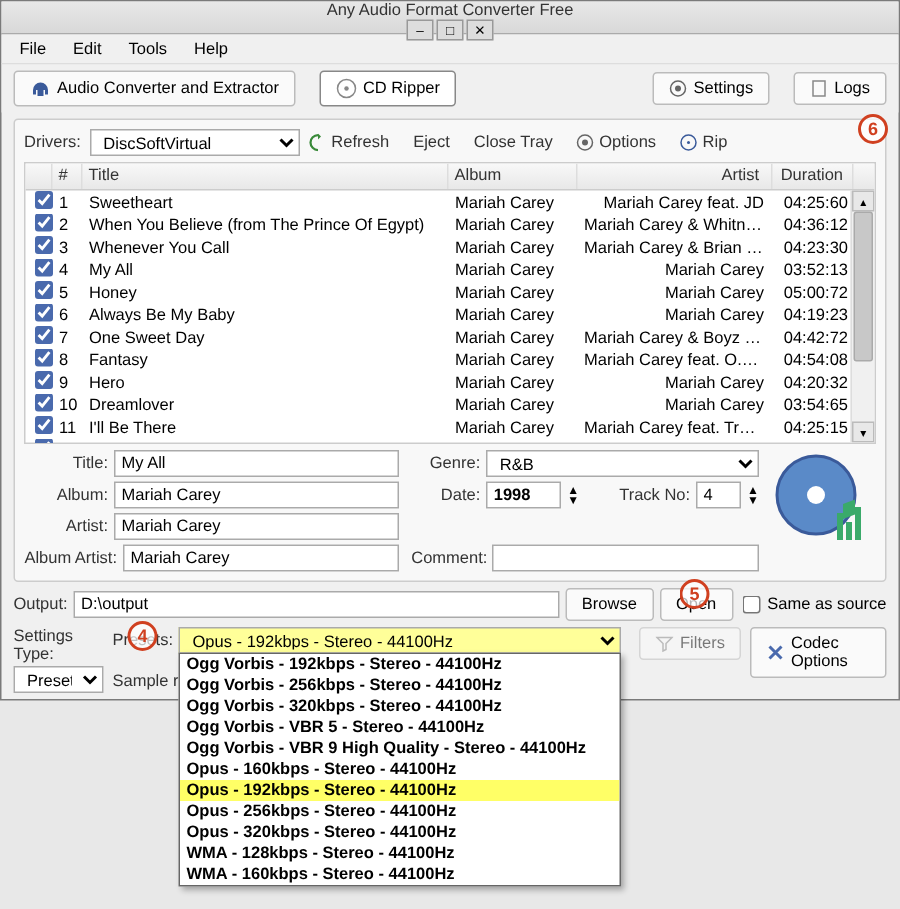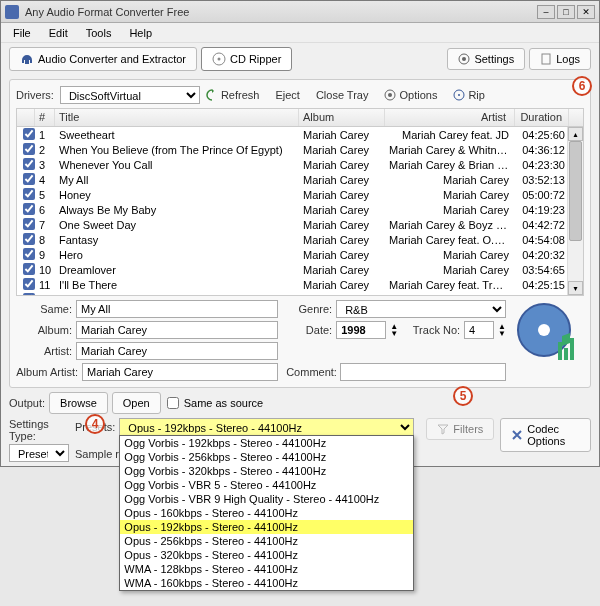--- a/index.html
+++ b/index.html
@@ -1,25 +1,25 @@
 <!DOCTYPE html>
 <html><head>
 <meta charset="utf-8">
 <style>
 * { margin: 0; padding: 0; box-sizing: border-box; font-family: Tahoma, Arial, sans-serif; font-size: 11px; }
 body { background: #e8e8e8; width: 600px; height: 606px; overflow: hidden; }
 .window { width: 600px; background: #f0f0f0; border: 1px solid #7a7a7a; }
-.titlebar { height: 22px; background: linear-gradient(#e8e8e8,#d8d8d8); display: flex; align-items: center; padding: 0 4px; border-bottom: 1px solid #aaa; }
+.titlebar { height: 22px; background: linear-gradient(#e8e8e8,#d8d8d8); display: flex; align-items: center; padding: 0 4px; border-bottom: 1px solid #aaa; flex-direction: column; }
 .titlebar-icon { width: 14px; height: 14px; background: #4a6aad; margin-right: 6px; border-radius: 2px; }
 .titlebar-text { flex: 1; color: #333; font-size: 11px; }
 .win-btns { display: flex; gap: 2px; }
 .win-btn { width: 18px; height: 14px; background: #ddd; border: 1px solid #999; display: flex; align-items: center; justify-content: center; font-size: 9px; cursor: pointer; }
 .menubar { height: 20px; display: flex; align-items: center; padding: 0 4px; gap: 2px; background: #f0f0f0; border-bottom: 1px solid #ddd; }
 .menu-item { padding: 2px 8px; cursor: pointer; }
-.toolbar { display: flex; align-items: center; padding: 4px 8px; gap: 4px; background: #f0f0f0; }
+.toolbar { display: flex; align-items: center; padding: 4px 8px; gap: 16px; background: #f0f0f0; }
 .tab { padding: 4px 10px; background: #fafafa; border: 1px solid #bbb; border-radius: 3px; display: flex; align-items: center; gap: 4px; cursor: pointer; position: relative; }
 .tab.active { background: #fff; border-color: #888; }
 .tab-icon { width: 14px; height: 14px; display: inline-block; }
 .spacer { flex: 1; }
 .btn { padding: 4px 10px; background: #fafafa; border: 1px solid #bbb; border-radius: 3px; cursor: pointer; display: flex; align-items: center; gap: 4px; }
 .panel { margin: 4px 8px; padding: 6px; background: #f8f8f8; border: 1px solid #ccc; border-radius: 3px; position: relative; }
 .row { display: flex; align-items: center; gap: 6px; margin-bottom: 4px; }
 .label { color: #333; }
 select, input[type=text] { border: 1px solid #aaa; padding: 2px 4px; background: #fff; font-size: 11px; height: 18px; }
 .driver-sel { width: 140px; }
@@ -42,21 +42,21 @@
 .meta-grid { display: flex; gap: 8px; }
 .meta-col { display: flex; flex-direction: column; gap: 3px; }
 .meta-row { display: flex; align-items: center; gap: 4px; }
 .meta-row .label { width: 56px; text-align: right; }
 .meta-row input, .meta-row select { flex: 1; }
 .cd-art { width: 70px; height: 70px; position: relative; }
 .output-row { display: flex; align-items: center; gap: 4px; margin: 4px 8px; }
 .output-row input { flex: 1; }
 .settings-row { display: flex; align-items: flex-start; gap: 6px; margin: 4px 8px; position: relative; }
 .dropdown-open { position: absolute; top: 17px; left: 0; width: 295px; background: #fff; border: 1px solid #666; z-index: 100; max-height: 230px; overflow-y: auto; box-shadow: 2px 2px 4px rgba(0,0,0,0.3); }
-.dd-item { padding: 1px 4px; cursor: pointer; font-size: 11px; }
+.dd-item { padding: 1px 4px; cursor: pointer; font-size: 11px; font-weight: bold; }
 .dd-item.sel { background: #ffff66; }
 .annot { position: absolute; width: 20px; height: 20px; border: 2px solid #d04020; border-radius: 50%; color: #d04020; font-size: 12px; font-weight: bold; display: flex; align-items: center; justify-content: center; background: rgba(255,255,255,0.7); pointer-events: none; z-index: 200; }
 .scrollbar-track { position: absolute; right: 0; top: 18px; bottom: 0; width: 16px; background: #f0f0f0; border-left: 1px solid #ddd; }
 .scrollbar-thumb { position: absolute; left: 1px; right: 1px; top: 14px; height: 100px; background: #c8c8c8; border: 1px solid #aaa; border-radius: 2px; }
 .sb-arrow { position: absolute; left: 0; right: 0; height: 14px; background: #e8e8e8; border: 1px solid #bbb; display: flex; align-items: center; justify-content: center; font-size: 8px; }
 </style>
 </head>
 <body>
 
 <div class="window">
@@ -262,21 +262,21 @@
       <div class="scrollbar-track">
         <div class="sb-arrow" style="top:0">▴</div>
         <div class="scrollbar-thumb"></div>
         <div class="sb-arrow" style="bottom:0">▾</div>
       </div>
     </div>
 
     <div class="meta-grid">
       <div class="meta-col" style="flex:1.2">
         <div class="meta-row">
-            <span class="label">Same:</span>
+            <span class="label">Title:</span>
             <input type="text" value="My All" style="">
           </div>
         <div class="meta-row">
             <span class="label">Album:</span>
             <input type="text" value="Mariah Carey" style="">
           </div>
         <div class="meta-row">
             <span class="label">Artist:</span>
             <input type="text" value="Mariah Carey" style="">
           </div>
@@ -287,21 +287,21 @@
       </div>
       <div class="meta-col" style="flex:1">
         <div class="meta-row">
             <span class="label" style="width:46px">Genre:</span>
             <select style="flex:1"><option>R&amp;B</option></select>
           </div>
         <div class="meta-row">
           <span class="label" style="width:46px">Date:</span>
             <input type="text" style="width: 50px; font-weight: bold;" value="1998">
             <span style="font-size:8px;line-height:7px">▲<br>▼</span>
-          <span class="label" style="width:50px;margin-left:8px">Track No:</span>
+          <span class="label" style="width:50px;margin-left:20px">Track No:</span>
             <input type="text" style="width: 30px;" value="4">
             <span style="font-size:8px;line-height:7px">▲<br>▼</span>
         </div>
         <div style="height:18px"></div>
         <div class="meta-row">
             <span class="label" style="width:50px">Comment:</span>
             <input type="text" value="" style="">
           </div>
       </div>
       <div class="cd-art">
@@ -311,20 +311,21 @@
           <path d="M44 42h4v18h-4zM50 48h4v12h-4zM56 38h4v22h-4z" fill="#3aaa6a"></path>
           <path d="M48 36v10l8-3v-10z" fill="#3aaa6a"></path>
         </svg>
       </div>
     </div>
   </div>
 
   <div class="output-row" style="position:relative">
     <div class="annot" style="right:118px; top:-6px;">5</div>
     <span class="label">Output:</span>
+    <input type="text" value="D:\output" style="">
     <div class="btn">
         <span>Browse</span>
       </div>
     <div class="btn">
         <span>Open</span>
       </div>
     <label style="display:flex;align-items:center;gap:3px">
         <input type="checkbox" class="chk" style="">
         <span>Same as source</span>
       </label>

